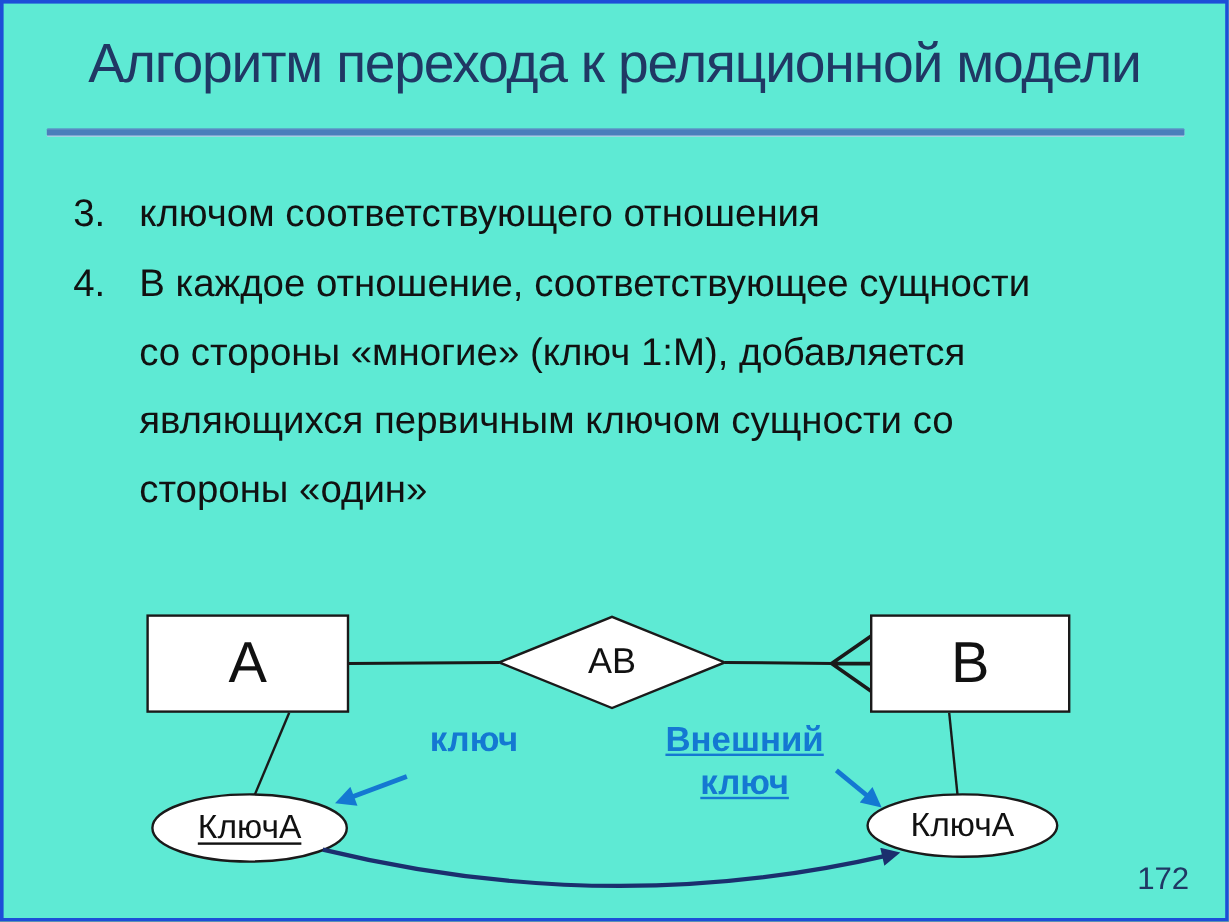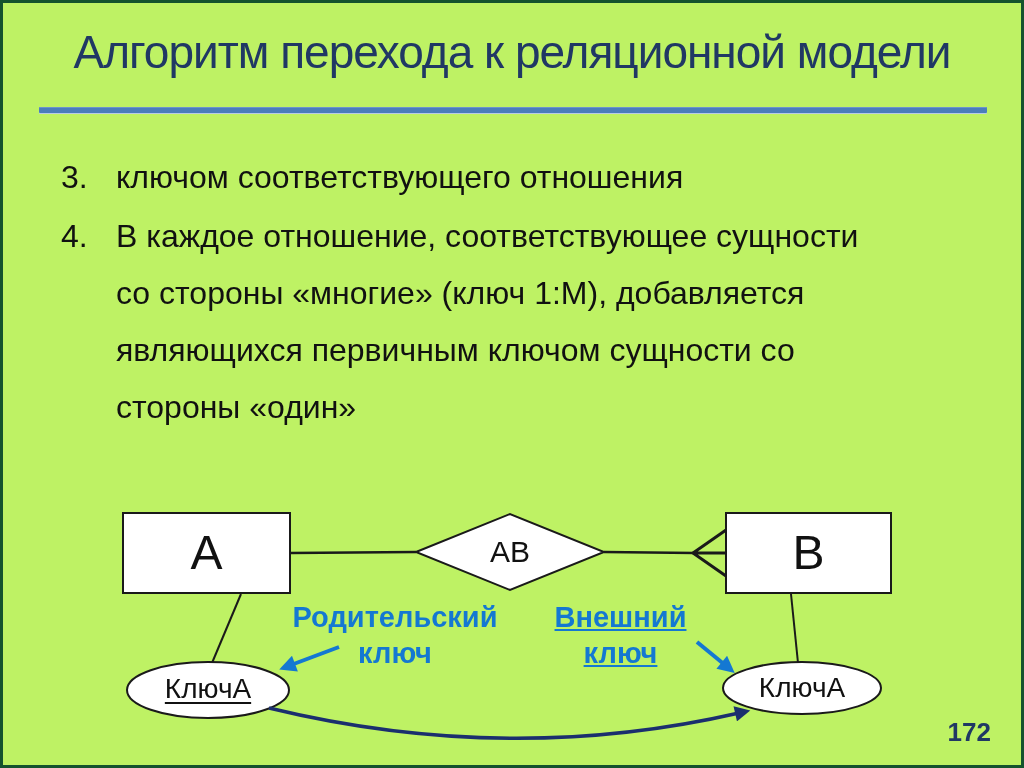--- a/index.html
+++ b/index.html
@@ -1,18 +1,18 @@
 <!DOCTYPE html>
 <html lang="ru"><head>
 <meta charset="utf-8">
 <style>
   html,body{margin:0;padding:0;background:#888;}
   .slide{
     position:relative;width:1024px;height:768px;box-sizing:border-box;
-    background:#bef264;border:3px solid #14532d;overflow:hidden;
+    background:#5eead4;border:3px solid #1d4ed8;overflow:hidden;
     font-family:"Liberation Sans", sans-serif;color:#111;
   }
   
   .title{
     position:absolute;left:30px;right:30px;top:22px;height:60px;
     text-align:center;font-size:46px;letter-spacing:-1px;
     color:#203864;white-space:nowrap;
   }
   .rule{
     position:absolute;left:36px;right:34px;top:104px;height:6px;
@@ -35,21 +35,21 @@
   .lab-key-left .keytext{text-decoration:underline;text-underline-offset:4px;}
   .lab-key-right{left:720px;top:660px;width:158px;height:50px;font-size:28px;}
   .blue-note{
     position:absolute;z-index:2;text-align:center;color:#1478D2;
     font-weight:bold;font-size:29px;line-height:36px;
   }
   .note-parent{left:272px;top:596px;width:240px;}
   .note-foreign{left:535px;top:596px;width:165px;text-decoration:underline;}
   .page-number{
     position:absolute;right:30px;top:714px;z-index:2;
-    color:#203864;font-size:26px;font-weight:bold;
+    color:#203864;font-size:26px;font-weight:normal;
   }
 </style>
 </head>
 <body>
 
 <div class="slide">
 
   <div class="title">Алгоритм перехода к реляционной модели</div>
   <div class="rule"></div>
 
@@ -100,21 +100,20 @@
 
   <div class="dlabel lab-a">А</div>
   <div class="dlabel lab-ab">АВ</div>
   <div class="dlabel lab-b">В</div>
   <div class="dlabel lab-key-left">
     <span class="keytext">КлючА</span>
   </div>
   <div class="dlabel lab-key-right">КлючА</div>
 
   <div class="blue-note note-parent">
-    <div>Родительский</div>
     <div>ключ</div>
   </div>
   <div class="blue-note note-foreign">
     <div>Внешний</div>
     <div>ключ</div>
   </div>
 
   <div class="page-number">172</div>
 
 </div>

